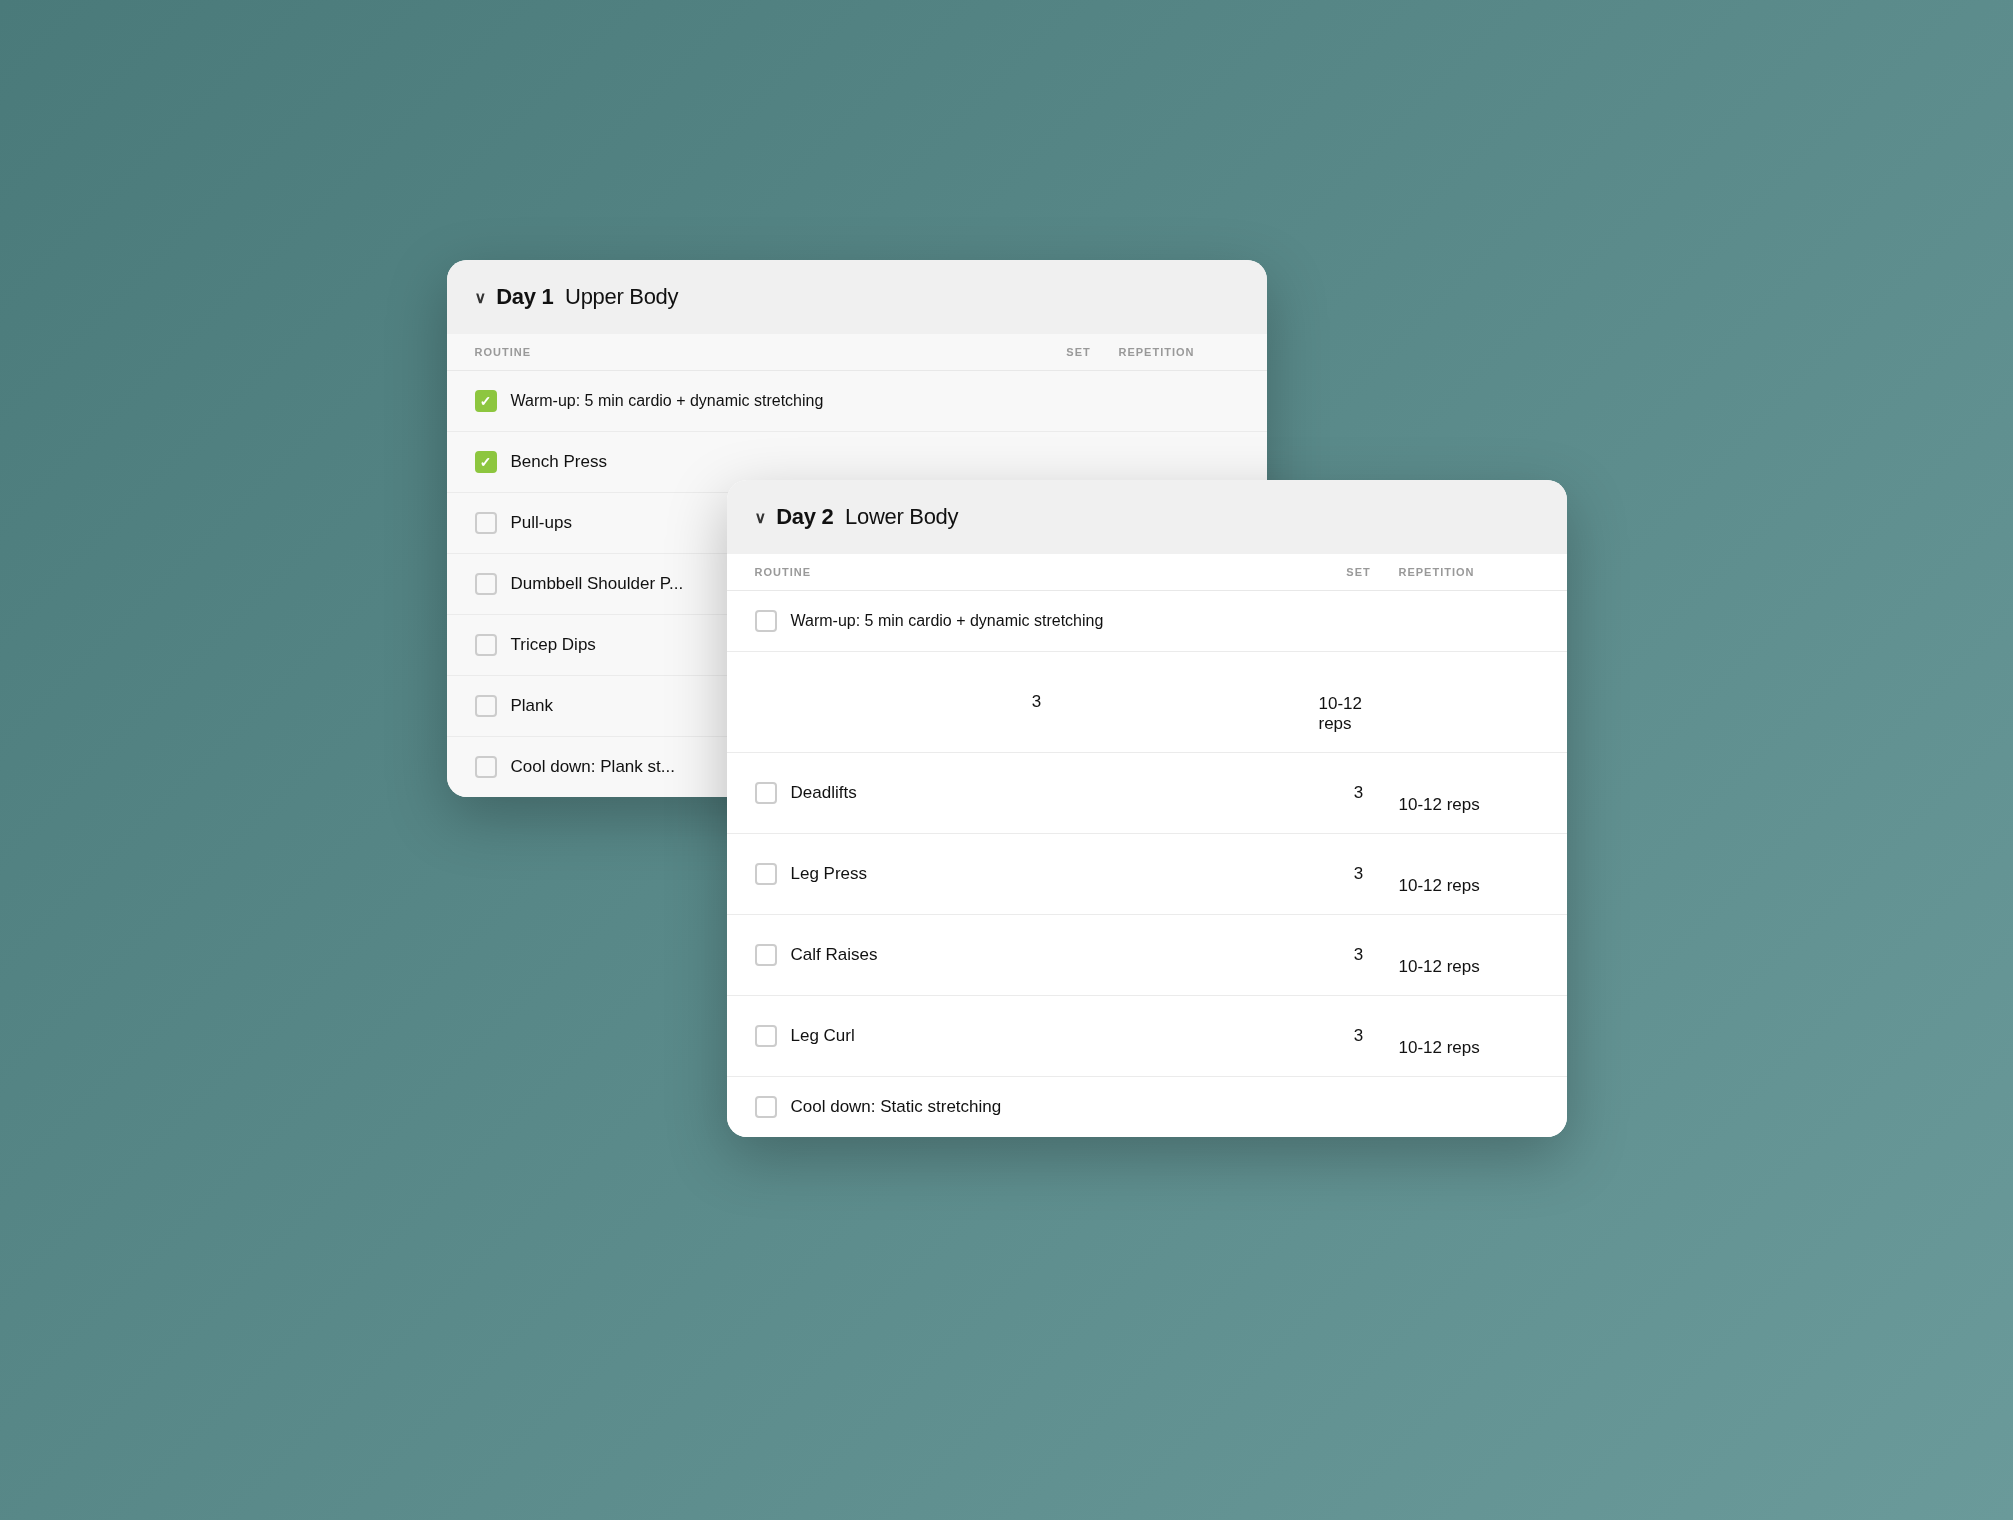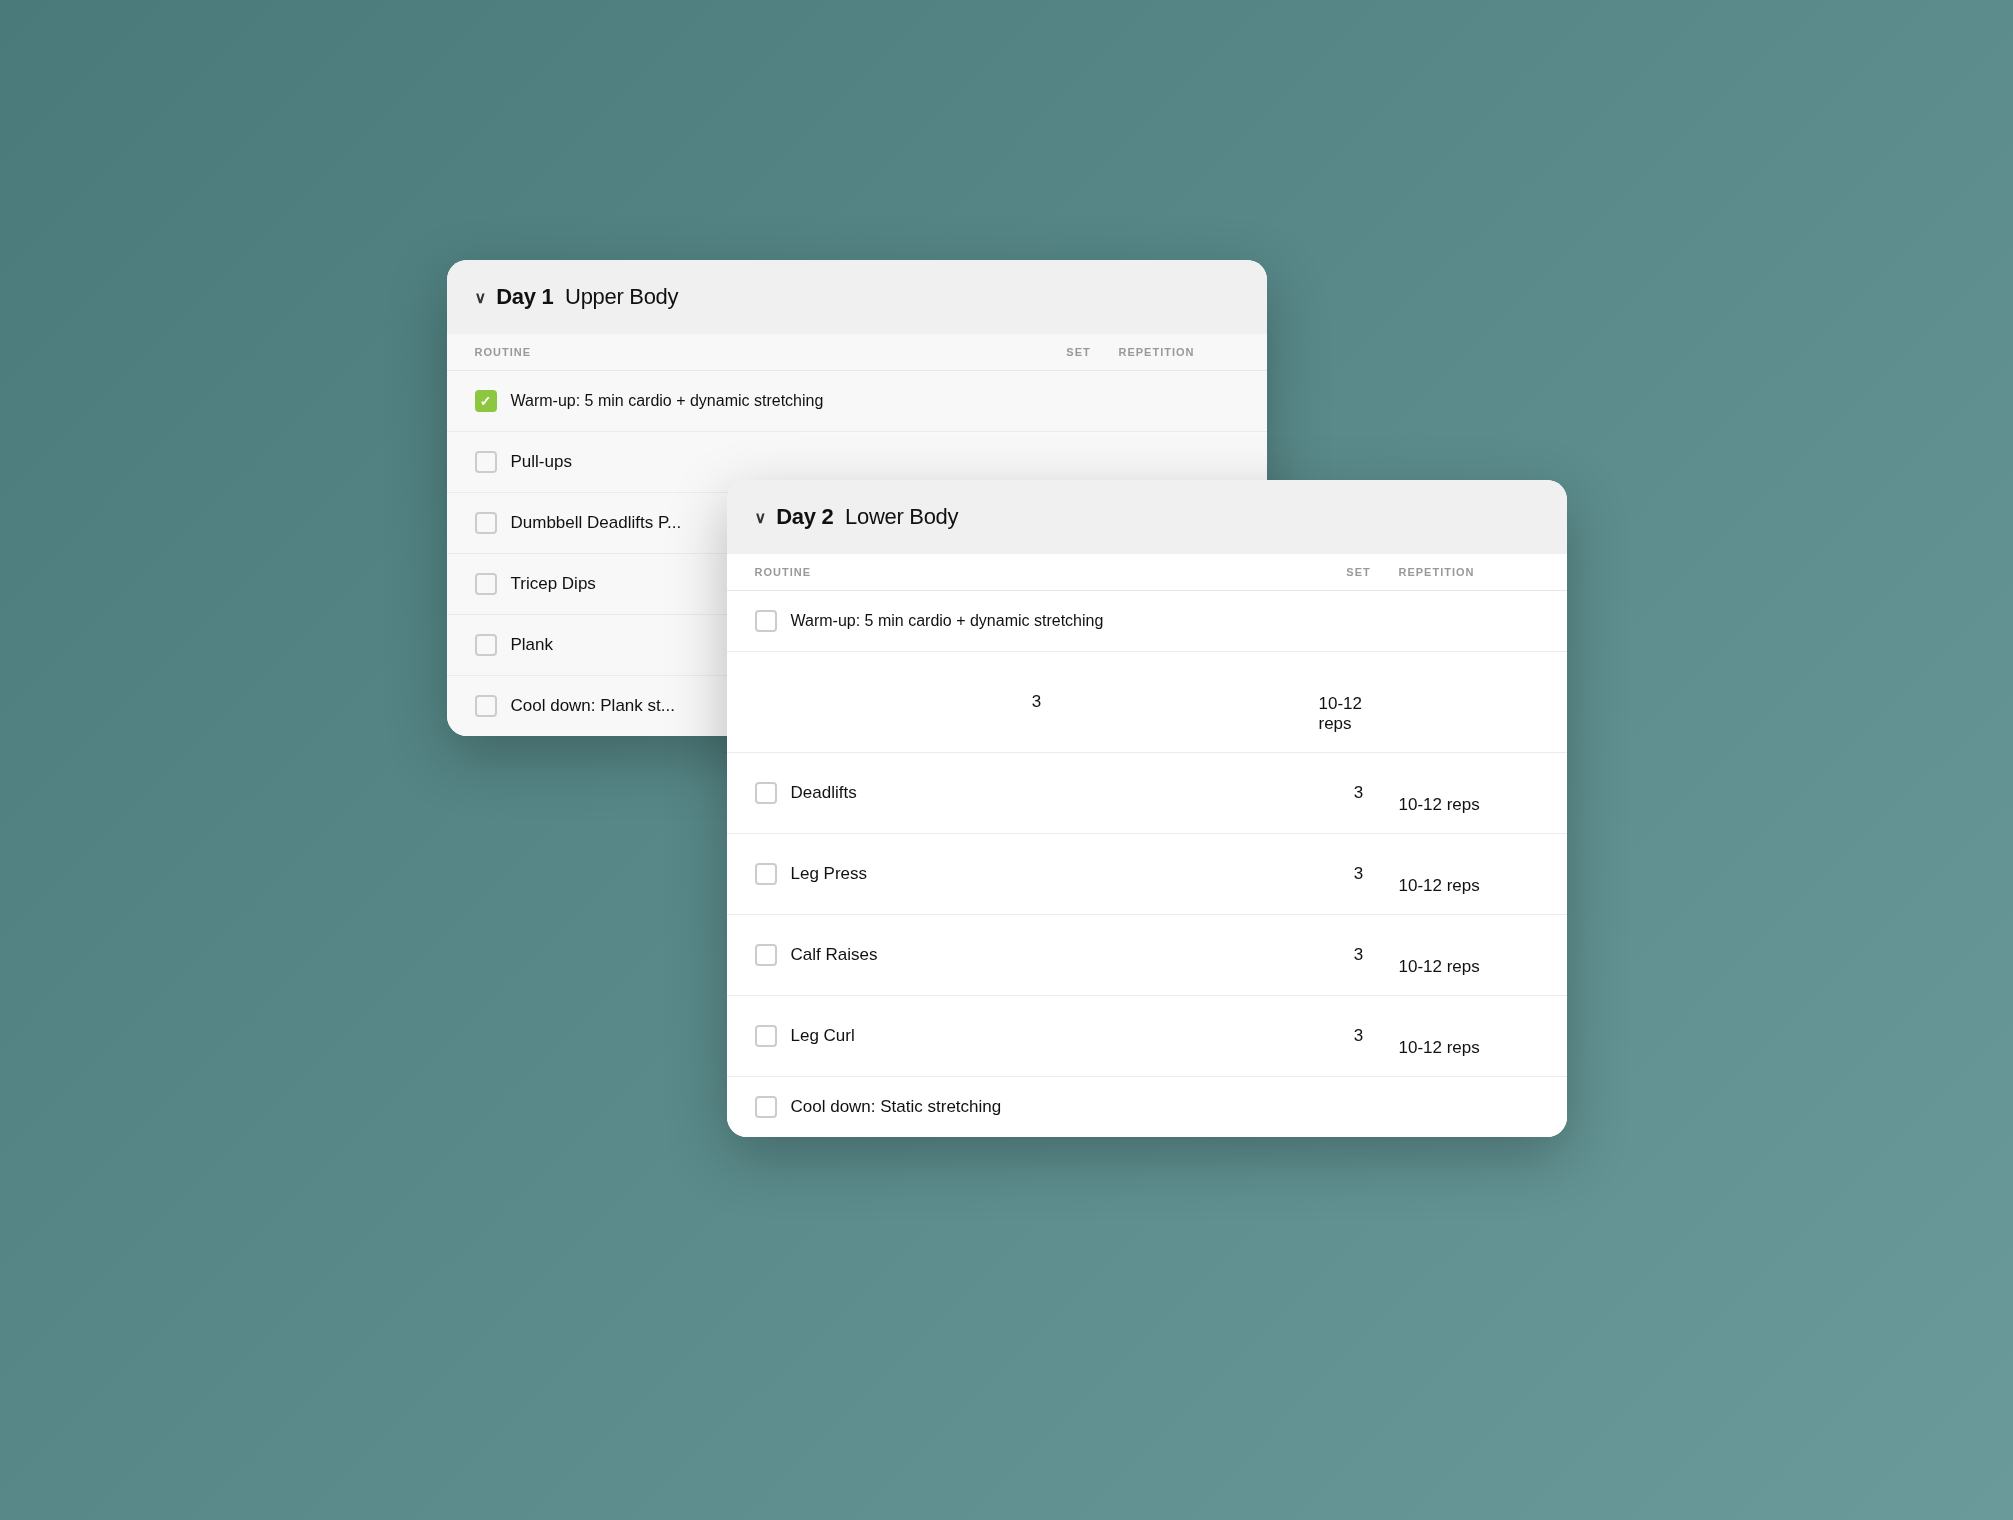--- a/index.html
+++ b/index.html
@@ -209,30 +209,38 @@
     <div class="routine-row warmup-row">
       <div class="routine-name-cell">
         <div class="checkbox checked"></div>
         <span class="routine-name">Warm-up: 5 min cardio + dynamic stretching</span>
       </div>
       <span class="set-value"></span>
       <span class="rep-value"></span>
     </div>
     <div class="routine-row">
       <div class="routine-name-cell">
+        <div class="checkbox checked"></div>
+        <span class="routine-name">Bench Press</span>
+      </div>
+      <span class="set-value"></span>
+      <span class="rep-value"></span>
+    </div>
+    <div class="routine-row">
+      <div class="routine-name-cell">
         <div class="checkbox"></div>
         <span class="routine-name">Pull-ups</span>
       </div>
       <span class="set-value"></span>
       <span class="rep-value"></span>
     </div>
     <div class="routine-row">
       <div class="routine-name-cell">
         <div class="checkbox"></div>
-        <span class="routine-name">Dumbbell Deadlifts P...</span>
+        <span class="routine-name">Dumbbell Shoulder P...</span>
       </div>
       <span class="set-value"></span>
       <span class="rep-value"></span>
     </div>
     <div class="routine-row">
       <div class="routine-name-cell">
         <div class="checkbox"></div>
         <span class="routine-name">Tricep Dips</span>
       </div>
       <span class="set-value"></span>

